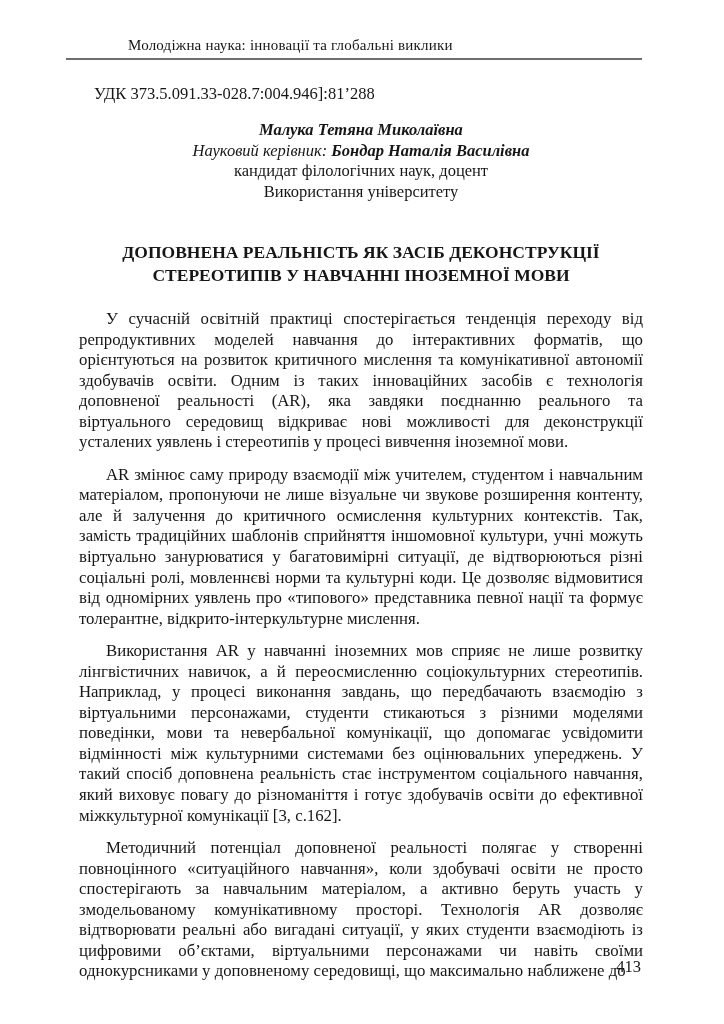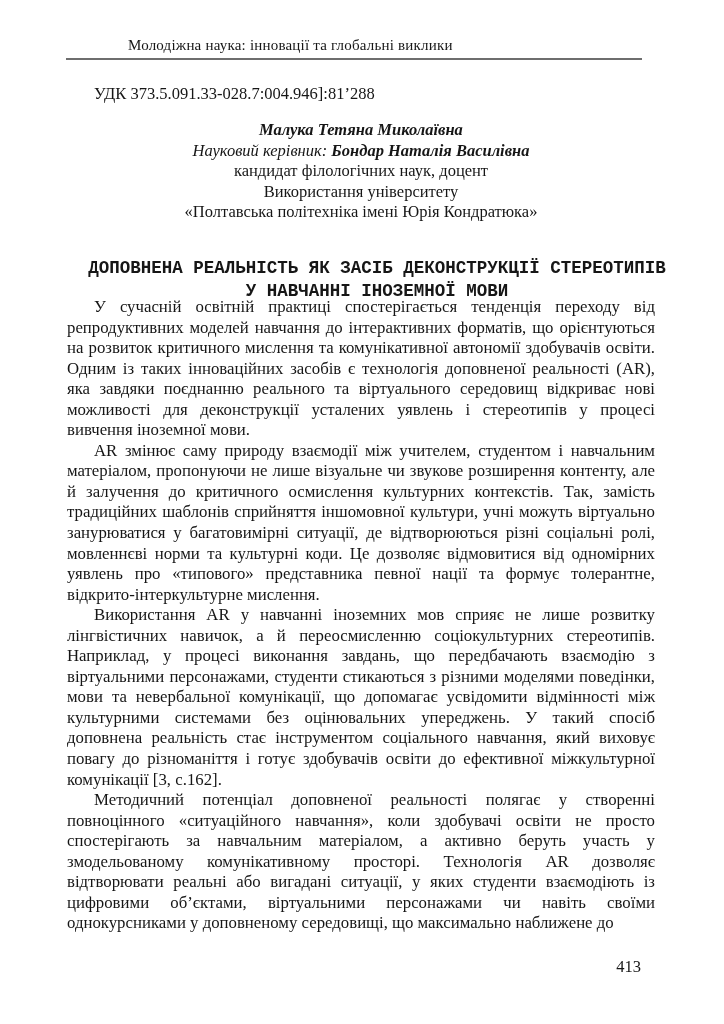--- a/index.html
+++ b/index.html
@@ -49,37 +49,36 @@
     font-size: 16.5px;
     line-height: 20.6px;
   }
   .bold-italic { font-weight: bold; font-style: italic; }
   .italic { font-style: italic; }
   .article-title {
     position: absolute;
     top: 241px;
     left: 67px;
     width: 588px;
-    margin: 16px;
+    margin: 0;
     text-align: center;
     font-size: 17.5px;
     font-weight: bold;
     line-height: 22.5px;
-    font-family: Liberation Mono, monospace;
   }
   .article-body {
     position: absolute;
     top: 297px;
     left: 67px;
     width: 588px;
     font-size: 16.8px;
     line-height: 20.55px;
   }
   .article-body p {
-    margin: 0;
+    margin: 12px;
     text-indent: 27px;
     text-align: justify;
   }
   .page-number {
     position: absolute;
     top: 957px;
     left: 67px;
     width: 574px;
     text-align: right;
     font-size: 16.5px;
@@ -96,21 +95,20 @@
 
   <div class="udc">УДК 373.5.091.33-028.7:004.946]:81’288</div>
 
   <div class="author-block">
     <div class="bold-italic">Малука Тетяна Миколаївна</div>
     <div>
       <span class="italic">Науковий керівник: </span><span class="bold-italic">Бондар Наталія Василівна</span>
     </div>
     <div>кандидат філологічних наук, доцент</div>
     <div>Використання університету</div>
-    <div>«Полтавська політехніка імені Юрія Кондратюка»</div>
   </div>
 
   <h1 class="article-title">ДОПОВНЕНА РЕАЛЬНІСТЬ ЯК ЗАСІБ ДЕКОНСТРУКЦІЇ СТЕРЕОТИПІВ У НАВЧАННІ ІНОЗЕМНОЇ МОВИ</h1>
 
   <div class="article-body">
     <p>У сучасній освітній практиці спостерігається тенденція переходу від репродуктивних моделей навчання до інтерактивних форматів, що орієнтуються на розвиток критичного мислення та комунікативної автономії здобувачів освіти. Одним із таких інноваційних засобів є технологія доповненої реальності (AR), яка завдяки поєднанню реального та віртуального середовищ відкриває нові можливості для деконструкції усталених уявлень і стереотипів у процесі вивчення іноземної мови.</p>
     <p>AR змінює саму природу взаємодії між учителем, студентом і навчальним матеріалом, пропонуючи не лише візуальне чи звукове розширення контенту, але й залучення до критичного осмислення культурних контекстів. Так, замість традиційних шаблонів сприйняття іншомовної культури, учні можуть віртуально занурюватися у багатовимірні ситуації, де відтворюються різні соціальні ролі, мовленнєві норми та культурні коди. Це дозволяє відмовитися від одномірних уявлень про «типового» представника певної нації та формує толерантне, відкрито-інтеркультурне мислення.</p>
     <p>Використання AR у навчанні іноземних мов сприяє не лише розвитку лінгвістичних навичок, а й переосмисленню соціокультурних стереотипів. Наприклад, у процесі виконання завдань, що передбачають взаємодію з віртуальними персонажами, студенти стикаються з різними моделями поведінки, мови та невербальної комунікації, що допомагає усвідомити відмінності між культурними системами без оцінювальних упереджень. У такий спосіб доповнена реальність стає інструментом соціального навчання, який виховує повагу до різноманіття і готує здобувачів освіти до ефективної міжкультурної комунікації [3, с.162].</p>
     <p>Методичний потенціал доповненої реальності полягає у створенні повноцінного «ситуаційного навчання», коли здобувачі освіти не просто спостерігають за навчальним матеріалом, а активно беруть участь у змодельованому комунікативному просторі. Технологія AR дозволяє відтворювати реальні або вигадані ситуації, у яких студенти взаємодіють із цифровими об’єктами, віртуальними персонажами чи навіть своїми однокурсниками у доповненому середовищі, що максимально наближене до</p>
   </div>

